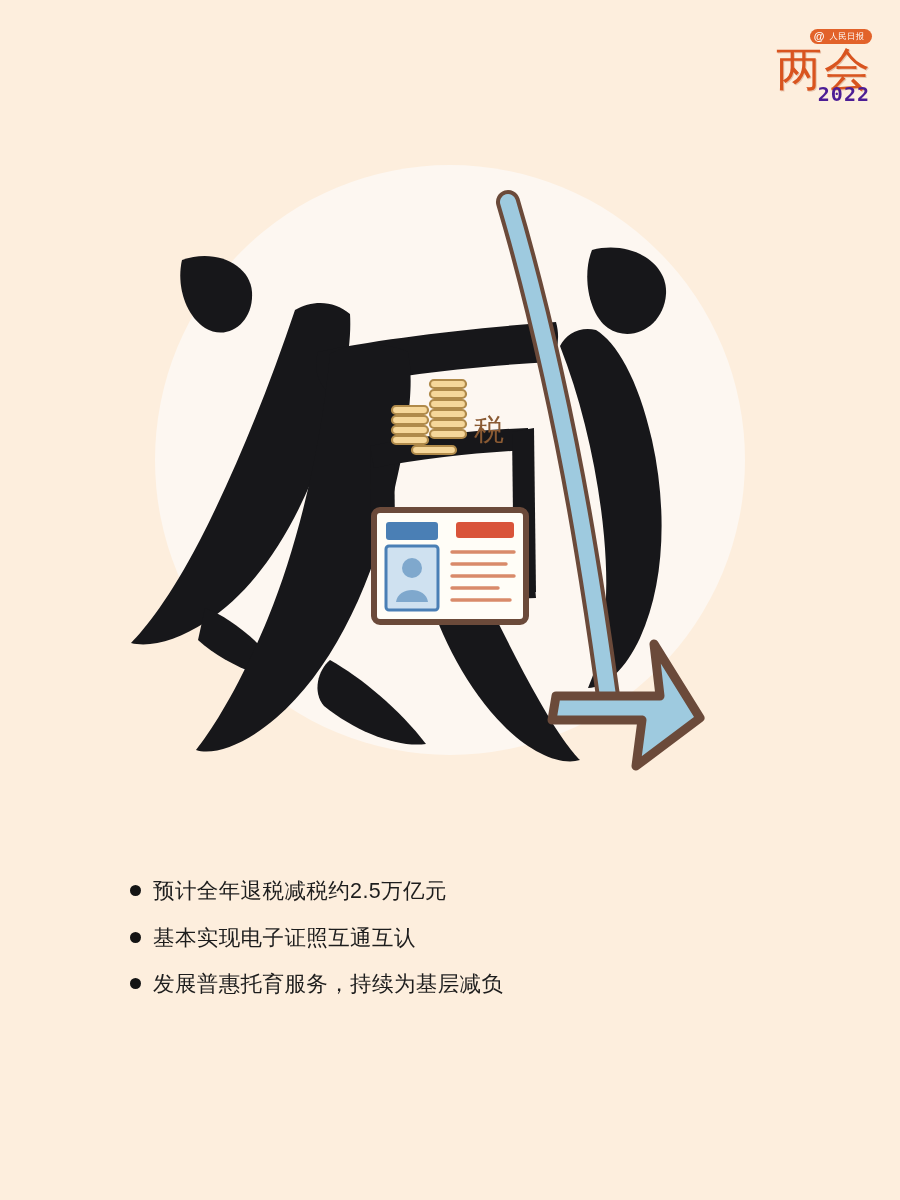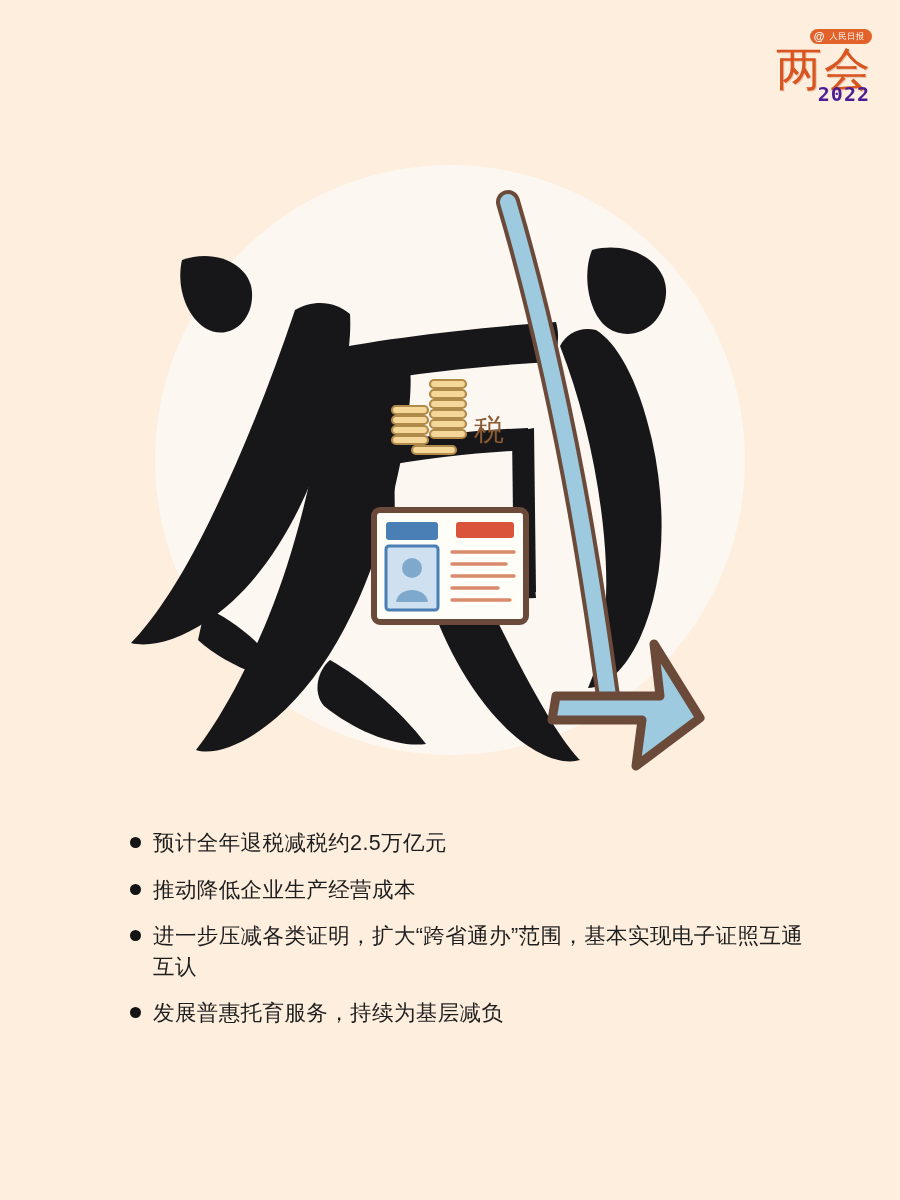--- a/index.html
+++ b/index.html
@@ -89,21 +89,21 @@
     height: 660px;
   }
   .hero-char svg {
     display: block;
   }
 
   
   .list {
     position: absolute;
     left: 130px;
-    top: 828px;
+    top: 876px;
     width: 680px;
   }
   .list-item {
     display: flex;
     align-items: flex-start;
     margin-bottom: 16px;
     color: #1d1d1d;
     font-size: 21.5px;
     line-height: 1.42;
     letter-spacing: 0.4px;
@@ -218,23 +218,19 @@
   </div>
 </div>
 
 <div class="list">
   <div class="list-item">
     <span class="bullet"></span>
     <span class="list-text">预计全年退税减税约2.5万亿元</span>
   </div>
   <div class="list-item">
     <span class="bullet"></span>
-    <span class="list-text">推动降低企业生产经营成本</span>
-  </div>
-  <div class="list-item">
-    <span class="bullet"></span>
-    <span class="list-text">进一步压减各类证明，扩大“跨省通办”范围，基本实现电子证照互通互认</span>
+    <span class="list-text">基本实现电子证照互通互认</span>
   </div>
   <div class="list-item">
     <span class="bullet"></span>
     <span class="list-text">发展普惠托育服务，持续为基层减负</span>
   </div>
 </div>
 
 </body></html>

